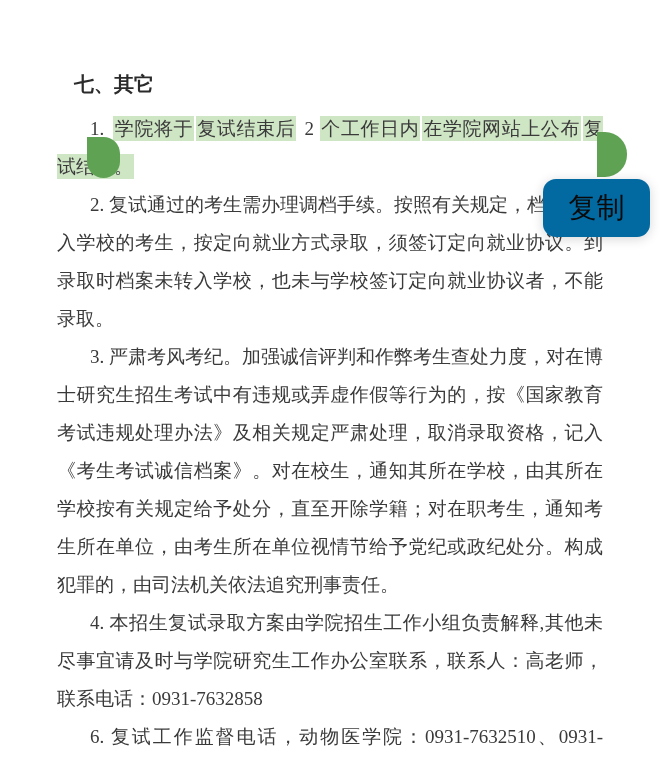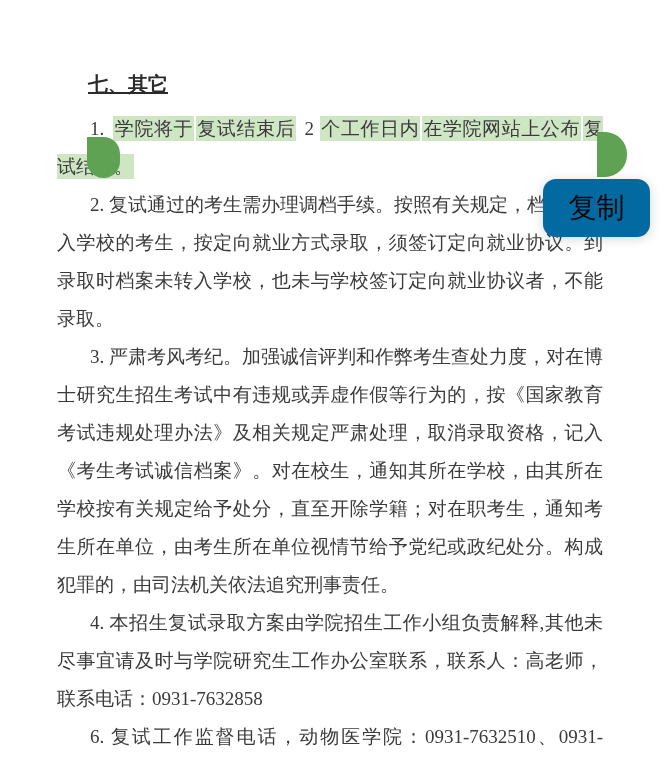--- a/index.html
+++ b/index.html
@@ -8,22 +8,21 @@
     width:660px;height:761px;
     box-sizing:border-box;
     background:#ffffff;
     padding:72px 57px 0 57px;
     font-family:"Liberation Serif","DejaVu Serif",serif;
     color:#3a3a3a;
     overflow:hidden;
   }
   .heading{
     font-size:20px;line-height:24px;font-weight:bold;color:#2b2b2b;
-    margin:0 0 14px 31px;
-    text-decoration:underline;
+    margin:0 0 14px 17px;
   }
   .para{
     margin:0;
     font-size:19px;line-height:38px;
     text-align:justify;
     text-indent:33px;
     color:#3a3a3a;
   }
   .num{margin-right:9px;}
   .hl{padding:2px 1px;margin-right:2px;}

